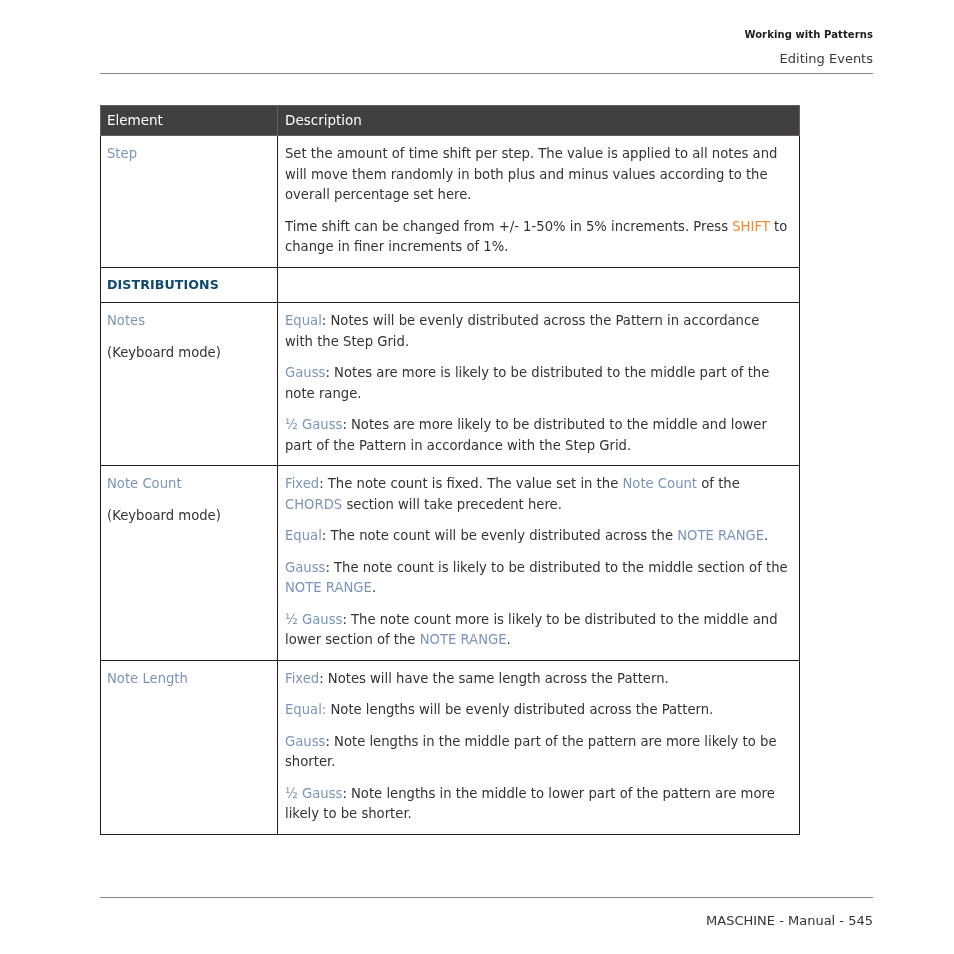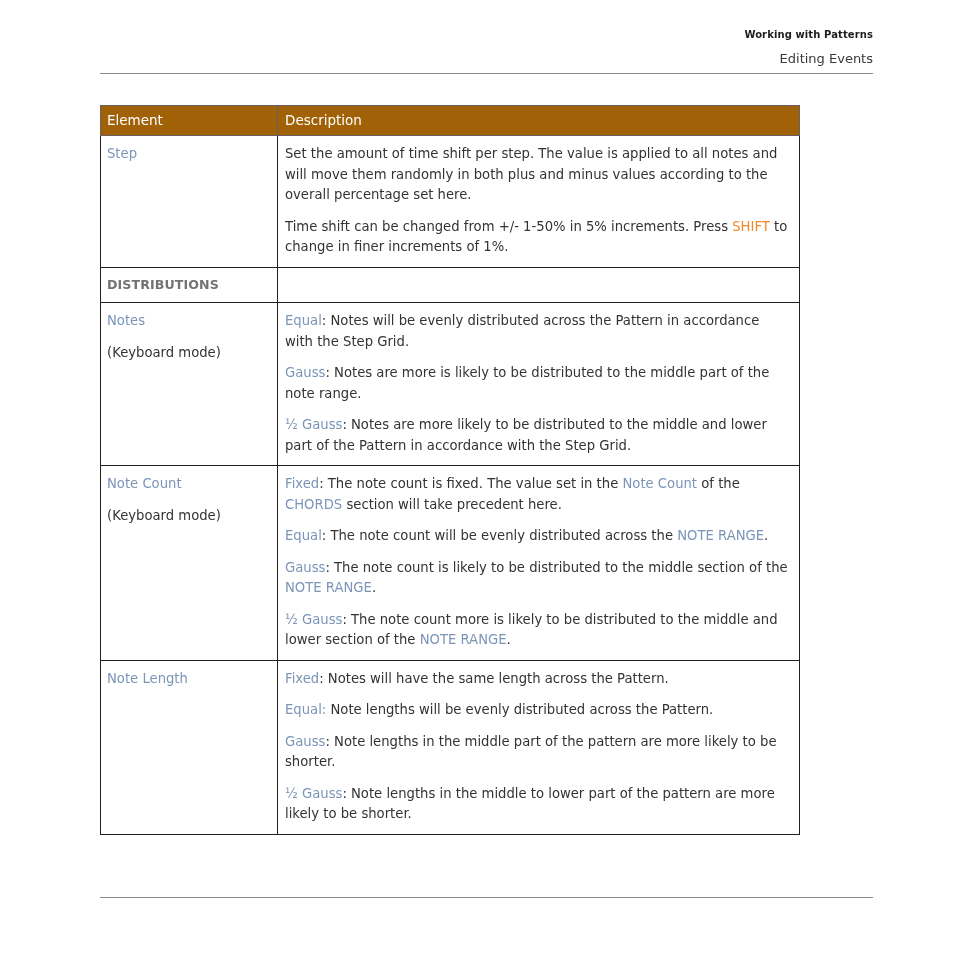--- a/index.html
+++ b/index.html
@@ -68,21 +68,21 @@
   .doctable col.c2 { width: 522px; }
 
   .doctable th,
   .doctable td {
     border: 1px solid #231f20;
     vertical-align: top;
     padding: 0;
   }
 
   .doctable thead th {
-    background: #a16207;
+    background: #404040;
     border-color: #666060;
     color: #ffffff;
     font-weight: normal;
     font-size: 13.5px;
     text-align: left;
     line-height: 17px;
     padding: 6px 0 6px 6px;
   }
   .doctable thead th.h2 { padding-left: 7px; }
 
@@ -97,21 +97,21 @@
   }
   .cell p {
     margin: 0 0 11px 0;
   }
   .cell p:last-child { margin-bottom: 0; }
 
   
   .cell.section {
     font-weight: bold;
     font-size: 12.6px;
-    color: #737373;
+    color: #0c4a6e;
     letter-spacing: 0.1px;
     padding-top: 7px;
     padding-bottom: 7px;
   }
   .cell.section-empty {
     padding-top: 7px;
     padding-bottom: 7px;
   }
 
   .lnk   { color: #7b95b8; }
@@ -226,14 +226,15 @@
               <p><span class="lnk">Equal:</span><span class="mode"> Note lengths will be evenly distributed across the Pattern.</span></p>
               <p><span class="lnk">Gauss</span><span class="mode">: Note lengths in the middle part of the pattern are more likely to be shorter.</span></p>
               <p><span class="lnk">½ Gauss</span><span class="mode">: Note lengths in the middle to lower part of the pattern are more likely to be shorter.</span></p>
             </div>
           </td>
         </tr>
       </tbody>
   </table>
 
   <div class="foot-rule"></div>
+  <div class="footer">MASCHINE - Manual - 545</div>
 
 </div>
 
 </body></html>

